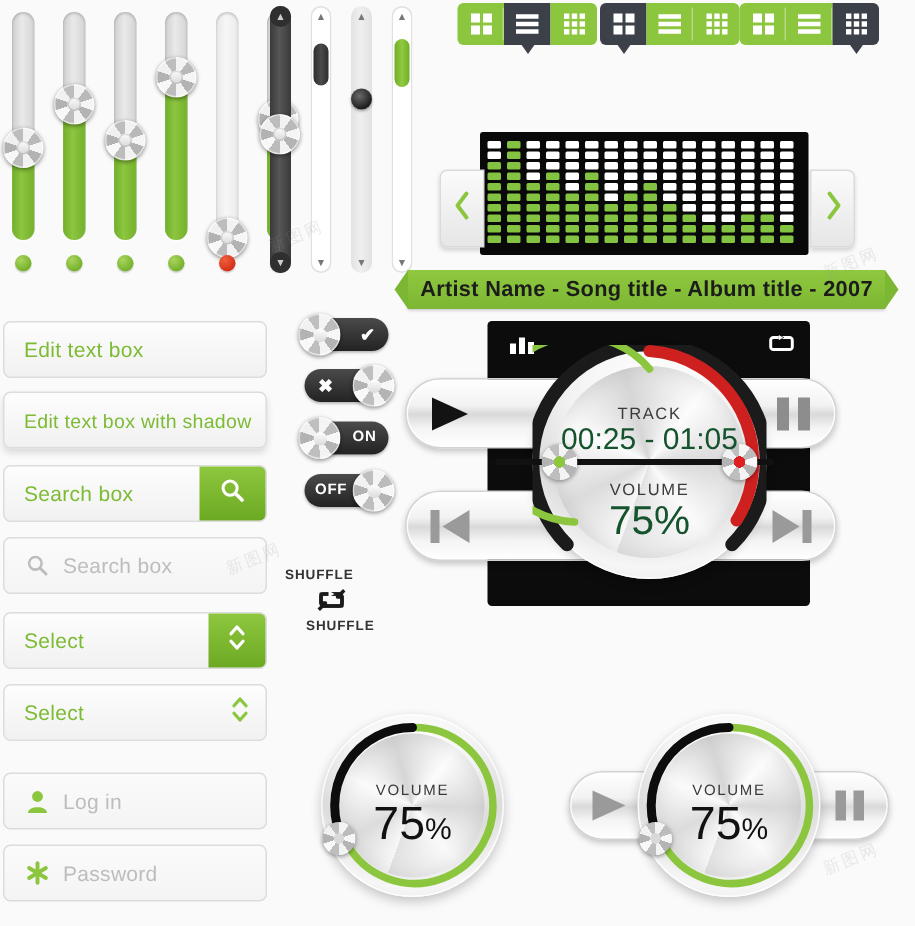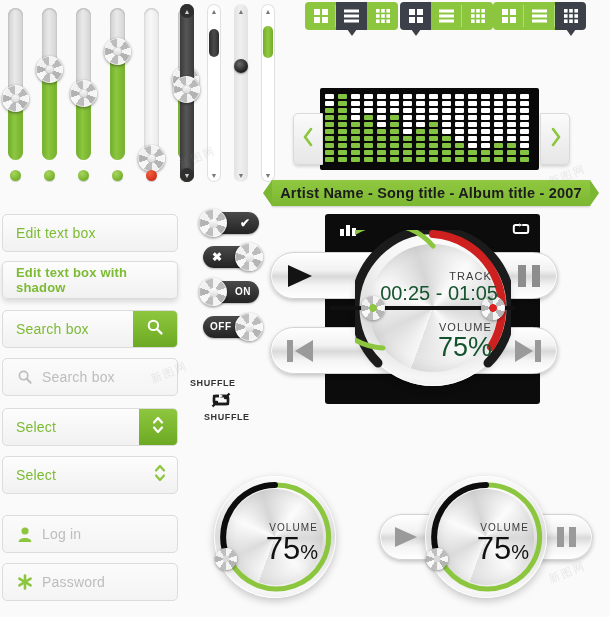--- a/index.html
+++ b/index.html
@@ -74,21 +74,21 @@
     box-shadow:0 1px 2px rgba(0,0,0,.4);
   }
 
   
   .field{
     position:absolute;height:38px;border-radius:5px;box-sizing:border-box;
     background:linear-gradient(#fdfdfd,#f1f1f1);
     border:1px solid #dcdcdc;
     display:flex;align-items:center;
   }
-  .field.shadowed{box-shadow:0 3px 5px rgba(0,0,0,.13);font-weight:bold;}
+  .field.shadowed{box-shadow:0 3px 5px rgba(0,0,0,.13);}
   .field .ftext{
     padding-left:13px;font-size:14px;color:#7cbb33;letter-spacing:.2px;
     font-family:"Liberation Sans", sans-serif;
   }
   .field .ftext.muted{color:#bdbdbd;}
   .searchbtn{
     position:absolute;right:0;top:0;width:44px;height:100%;
     border-radius:0 4px 4px 0;
     background:linear-gradient(#8ec73f,#6ca922);
     display:flex;align-items:center;justify-content:center;
@@ -202,21 +202,21 @@
     background:radial-gradient(circle at 50% 18%, #ffffff 0%, #f3f3f3 35%, #dcdcdc 60%, #f6f6f6 80%, #e4e4e4 100%);
     box-shadow:0 3px 8px rgba(0,0,0,.22), inset 0 0 0 1px rgba(255,255,255,.85);
   }
   .dialface{
     position:absolute;border-radius:50%;
     background:
       conic-gradient(from 200deg, #f7f7f7, #dcdcdc 12%, #fbfbfb 26%, #d6d6d6 40%,
                      #fcfcfc 55%, #d9d9d9 70%, #fafafa 84%, #e2e2e2 100%);
     box-shadow:inset 0 0 14px rgba(0,0,0,.10);
   }
-  .dialtxt{position:absolute;left:0;right:0;text-align:right;color:#1d1d1d;}
+  .dialtxt{position:absolute;left:0;right:0;text-align:center;color:#1d1d1d;}
   .lbl{font-size:11px;letter-spacing:1.1px;color:#3a3a3a;}
   .val{font-weight:normal;color:#14532d;}
 
   .mini{
     position:absolute;border-radius:50%;
     background:
       radial-gradient(circle at 50% 50%, #8ec63f 0 22%, rgba(0,0,0,0) 23%),
       conic-gradient(#f4f4f4 0 10%, #bcbcbc 10% 20%, #f7f7f7 20% 30%, #b4b4b4 30% 40%,
                      #f3f3f3 40% 50%, #bebebe 50% 60%, #f8f8f8 60% 70%, #b3b3b3 70% 80%,
                      #f1f1f1 80% 90%, #bfbfbf 90% 100%);

